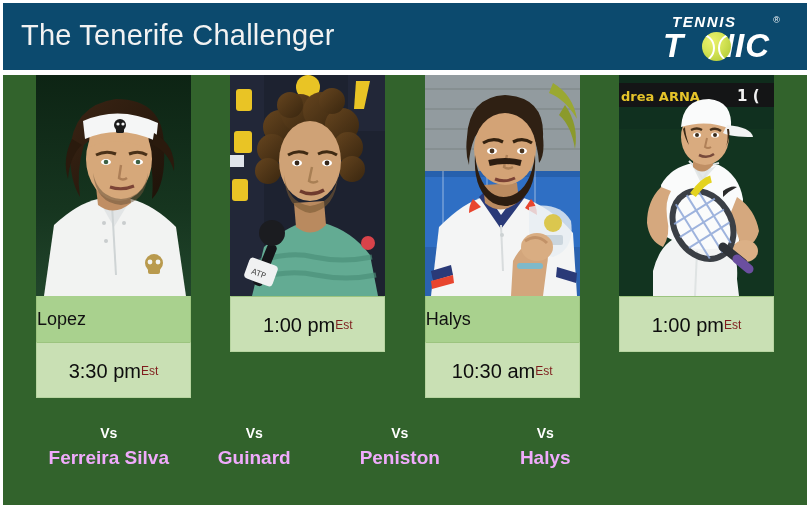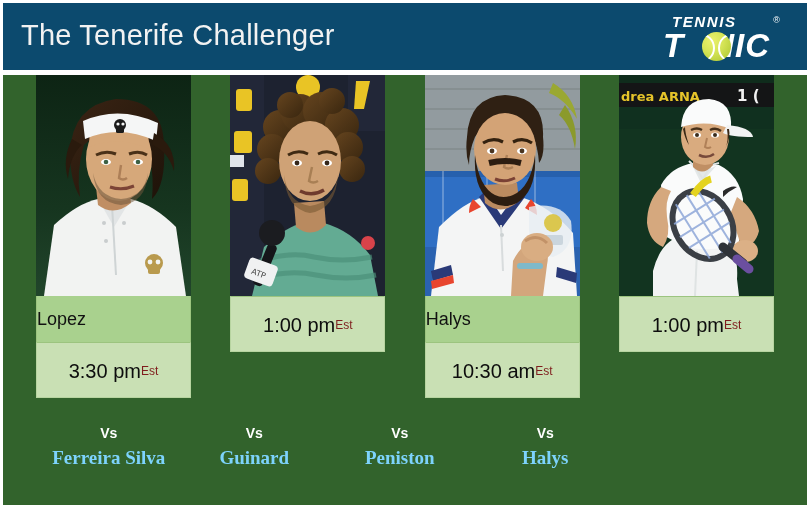--- a/index.html
+++ b/index.html
@@ -177,24 +177,23 @@
   }
   .vs-label {
     font-size:14px;
     font-weight:bold;
     color:#ffffff;
     line-height:1.5;
   }
   .vs-opponent {
     font-size:19px;
     font-weight:bold;
-    color:#7dd3fc;
+    color:#f0abfc;
     line-height:1.45;
     white-space:nowrap;
-    font-family:Liberation Serif, serif;
   }
 </style>
 </head>
 <body>
 
 <div id="page">
   <div class="frame">
 
     <div class="header">
       <div class="title">The Tenerife Challenger</div>

